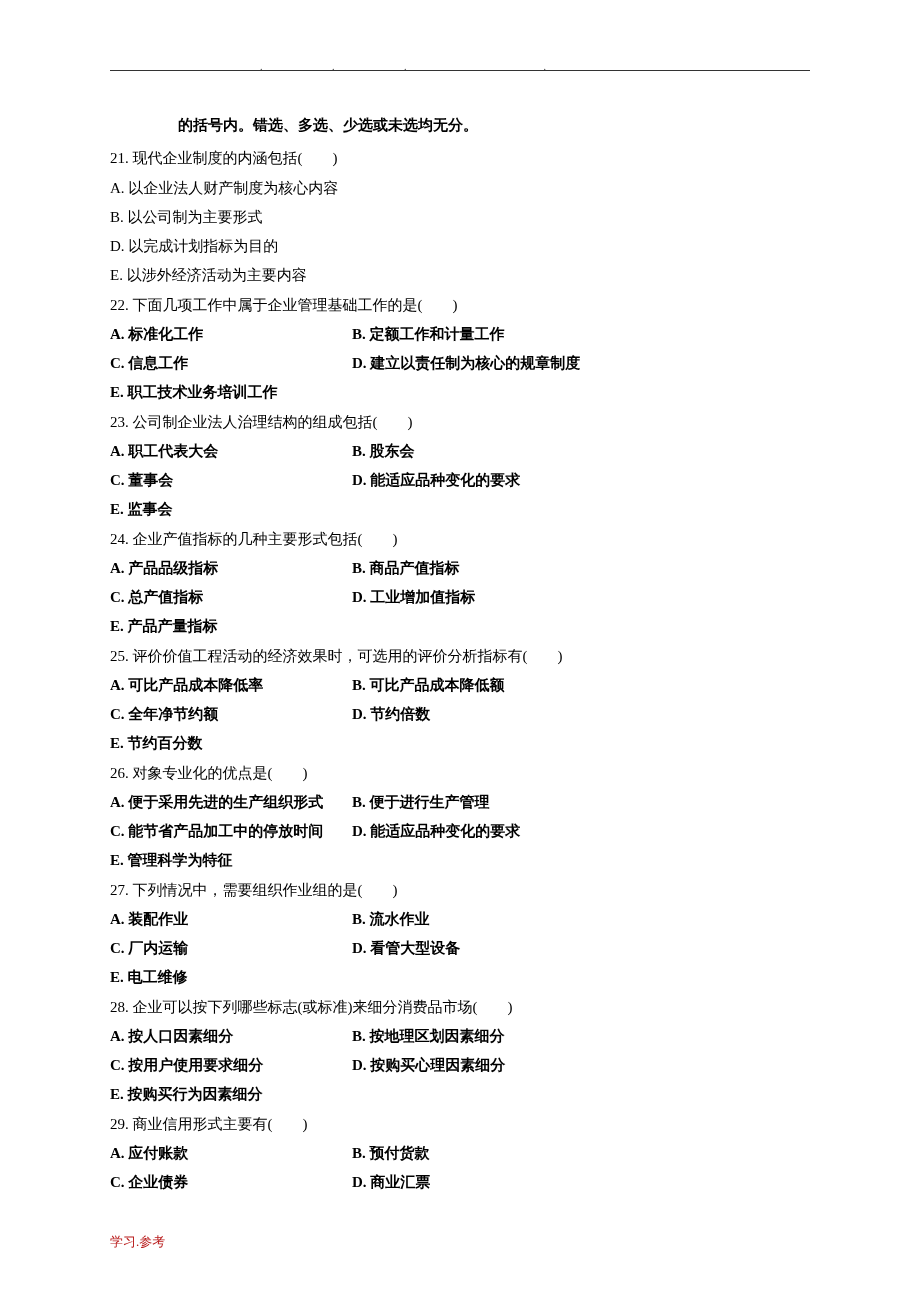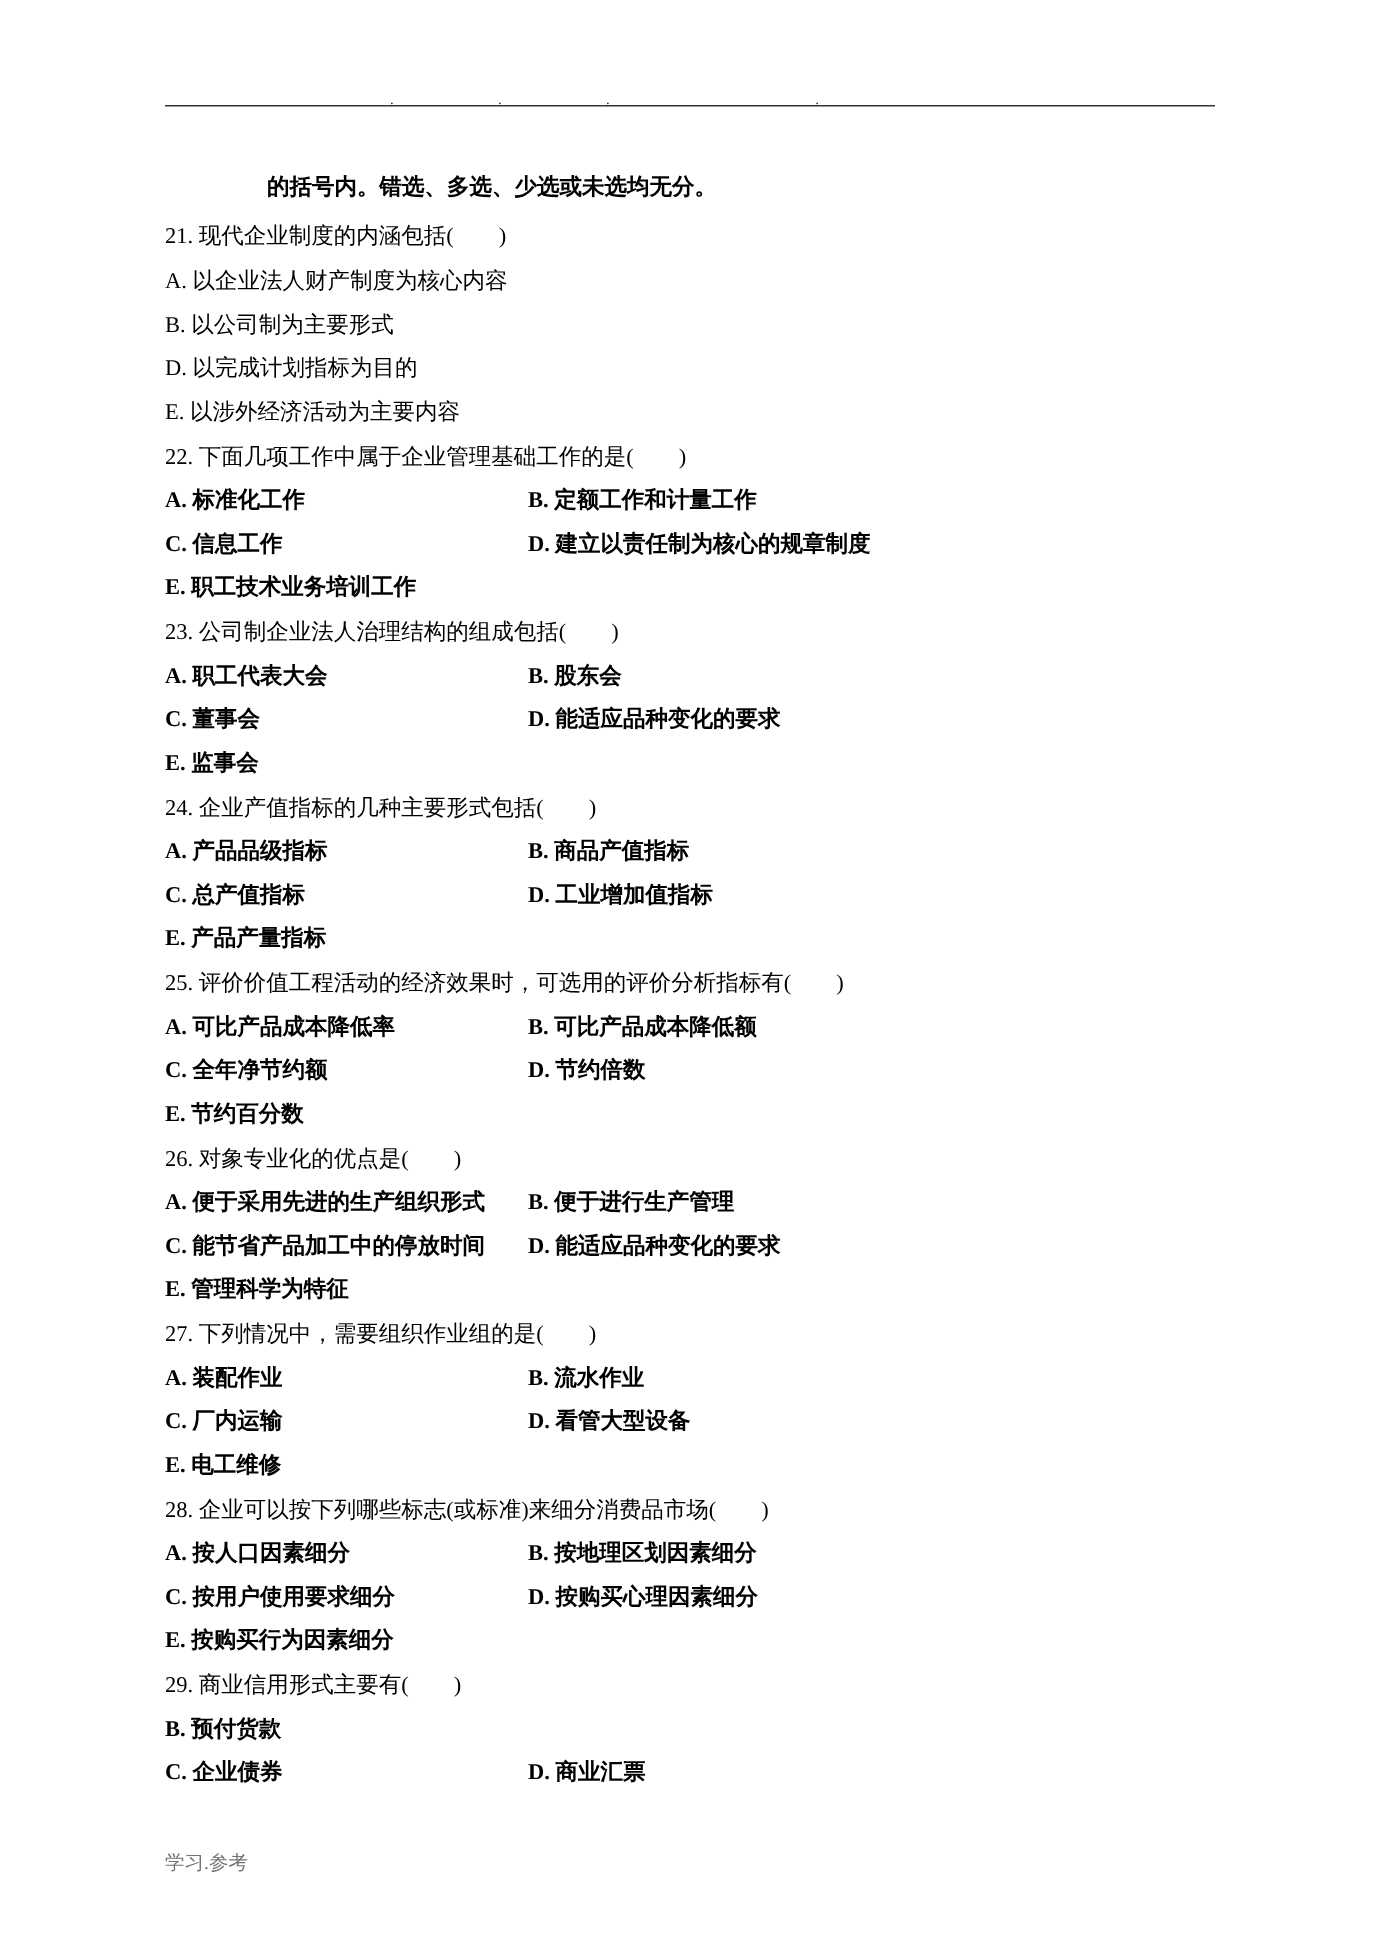--- a/index.html
+++ b/index.html
@@ -41,21 +41,21 @@
   .q { margin: 0; }
   .q-line { display: block; }
   .opts-row { display: flex; font-weight: bold; }
   .opt-col-a { width: 242px; flex-shrink: 0; }
   .opt-col-b { }
   .footer {
     position: absolute;
     bottom: 48px;
     left: 110px;
     font-size: 13px;
-    color: #737373;
+    color: #b91c1c;
   }
 </style>
 </head>
 <body>
 
 <div class="page">
   <div class="top-rule"></div>
 
   <div class="instruction">的括号内。错选、多选、少选或未选均无分。</div>
 
@@ -161,20 +161,21 @@
           <div class="opt-col-a">C. 按用户使用要求细分</div>
           <div class="opt-col-b">D. 按购买心理因素细分</div>
         </div>
         <div class="opts-row">
           <div class="opt-col-a">E. 按购买行为因素细分</div>
         </div>
       </div>
       <div class="q">
         <div class="q-line">29. 商业信用形式主要有(　　)</div>
         <div class="opts-row">
+          <div class="opt-col-a">A. 应付账款</div>
           <div class="opt-col-b">B. 预付货款</div>
         </div>
         <div class="opts-row">
           <div class="opt-col-a">C. 企业债券</div>
           <div class="opt-col-b">D. 商业汇票</div>
         </div>
       </div>
     </div>
 
   <div class="footer">学习.参考</div>

